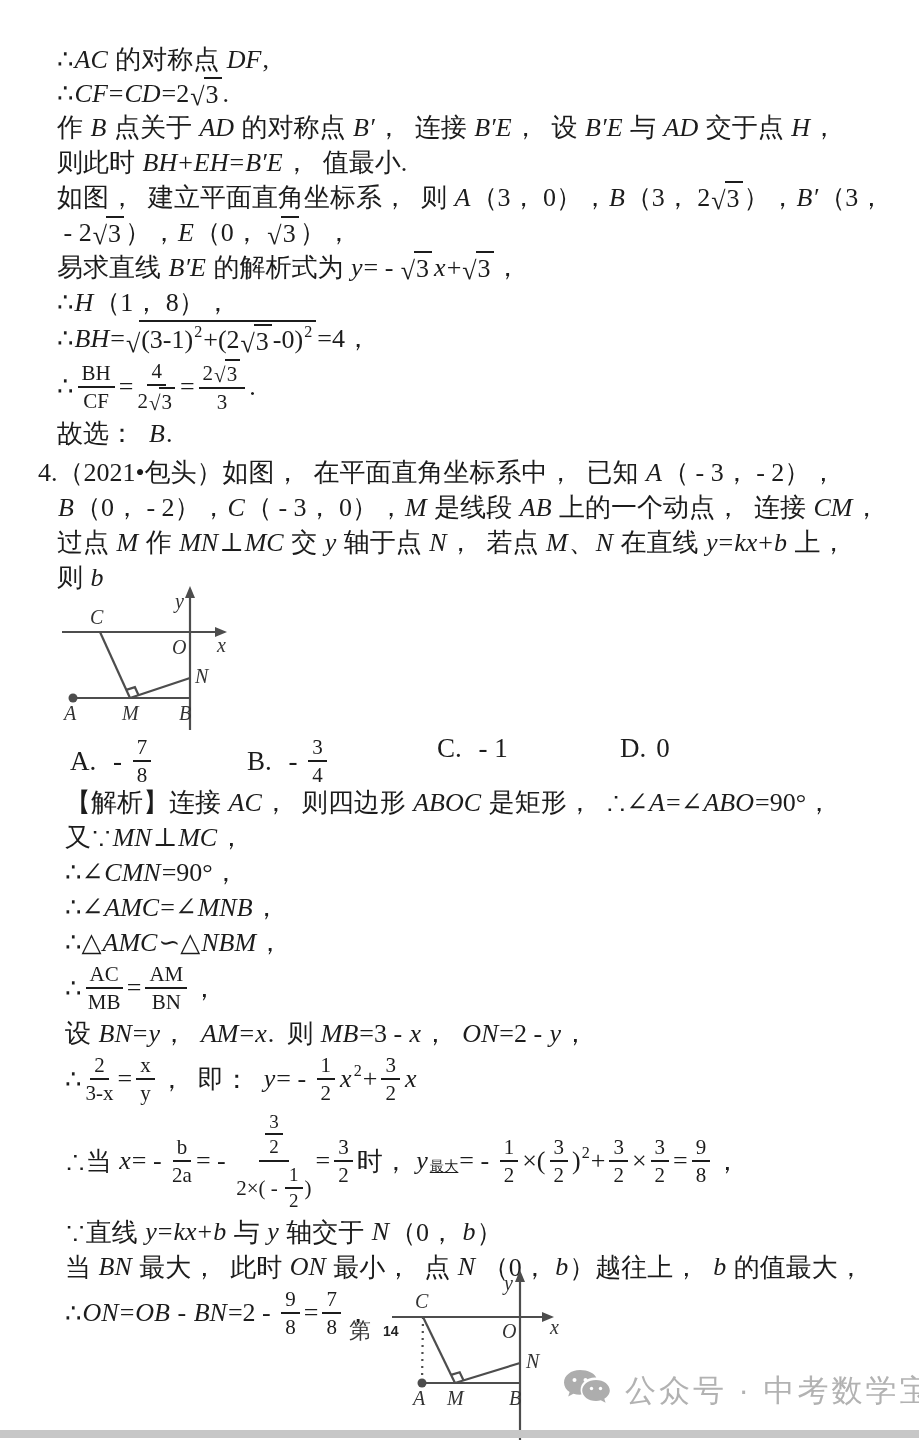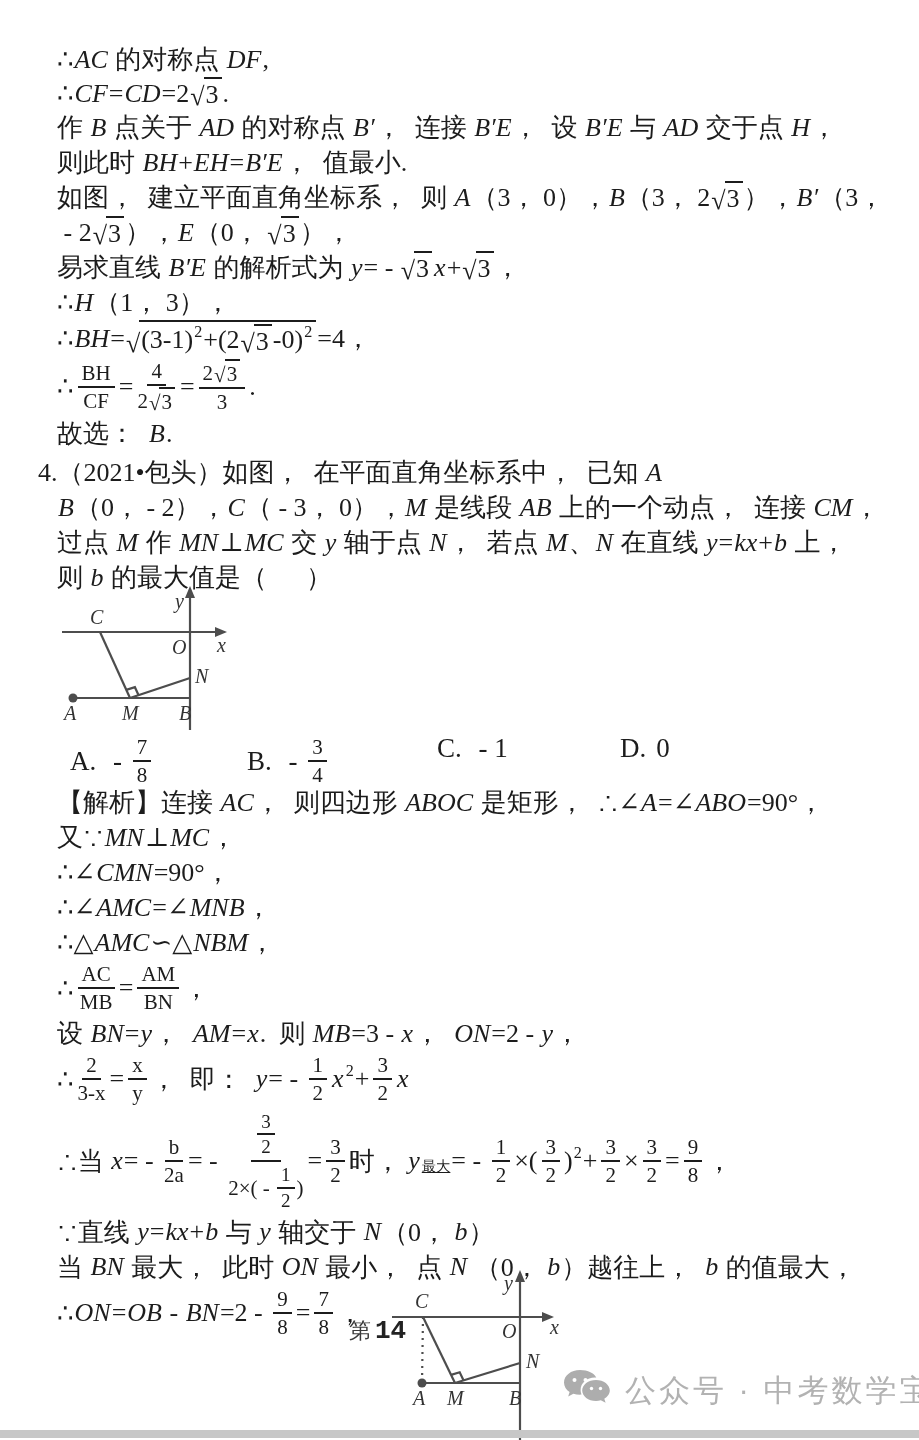--- a/index.html
+++ b/index.html
@@ -46,53 +46,53 @@
   .option { position:absolute; display:flex; align-items:center; font-size:27px; }
   .option .opt-label { margin-right:10px; white-space:pre; }
 
   
   svg text { font-family:"Liberation Serif","DejaVu Serif",serif; }
   .dlabel { font-style:italic; font-size:20px; fill:#333; }
 
   
   #page-num { position:absolute; left:349px; top:1316px; font-size:22px; color:#3a3a3a;
               display:flex; align-items:center; }
-  #page-num .num { font-family:Liberation Mono, monospace;
-                   font-size:26px; margin-left:4px; font-weight:bold; color:#222; }
+  #page-num .num { font-family:Liberation Sans, sans-serif;
+                   font-size:14px; margin-left:12px; font-weight:bold; color:#222; }
   #watermark { position:absolute; left:563px; top:1368px; display:flex; align-items:center; }
   #watermark .wm-text {
     font-family:"Liberation Sans","DejaVu Sans",sans-serif;
     font-size:31px; color:#b2b2b2; letter-spacing:3px; margin-left:10px; white-space:nowrap;
   }
   #bottom-bar { position:absolute; left:0; top:1430px; width:919px; height:8px; background:#c7c7c7; }
 </style>
 </head>
 <body>
 
 <div id="page" data-name="document-page">
 
   <div class="abs lines" style="left:57px; top:42px;" data-name="solution3-block">
       <div class="line" data-name="text-line"><span class="t">∴</span><span class="vi" data-name="math-variable">AC</span><span class="t"> 的对称点 </span><span class="vi" data-name="math-variable">DF</span><span class="t">,</span></div>
       <div class="line" data-name="text-line"><span class="t">∴</span><span class="vi" data-name="math-variable">CF</span><span class="t">=</span><span class="vi" data-name="math-variable">CD</span><span class="t">=2</span><span class="sqrt" data-name="square-root"><span class="rsign" data-name="radical-sign">√</span><span class="rbody"><span class="t">3</span></span></span><span class="t">.</span></div>
       <div class="line" data-name="text-line"><span class="t">作 </span><span class="vi" data-name="math-variable">B</span><span class="t"> 点关于 </span><span class="vi" data-name="math-variable">AD</span><span class="t"> 的对称点 </span><span class="vi" data-name="math-variable">B′</span><span class="t">，  连接 </span><span class="vi" data-name="math-variable">B′E</span><span class="t">，  设 </span><span class="vi" data-name="math-variable">B′E</span><span class="t"> 与 </span><span class="vi" data-name="math-variable">AD</span><span class="t"> 交于点 </span><span class="vi" data-name="math-variable">H</span><span class="t">，</span></div>
       <div class="line" data-name="text-line"><span class="t">则此时 </span><span class="vi" data-name="math-variable">BH</span><span class="t">+</span><span class="vi" data-name="math-variable">EH</span><span class="t">=</span><span class="vi" data-name="math-variable">B′E</span><span class="t">，  值最小.</span></div>
       <div class="line" data-name="text-line"><span class="t">如图，  建立平面直角坐标系，  则 </span><span class="vi" data-name="math-variable">A</span><span class="t">（3， 0），</span><span class="vi" data-name="math-variable">B</span><span class="t">（3， 2</span><span class="sqrt" data-name="square-root"><span class="rsign" data-name="radical-sign">√</span><span class="rbody"><span class="t">3</span></span></span><span class="t">），</span><span class="vi" data-name="math-variable">B′</span><span class="t">（3，</span></div>
       <div class="line" data-name="text-line"><span class="t"> - 2</span><span class="sqrt" data-name="square-root"><span class="rsign" data-name="radical-sign">√</span><span class="rbody"><span class="t">3</span></span></span><span class="t">），</span><span class="vi" data-name="math-variable">E</span><span class="t">（0， </span><span class="sqrt" data-name="square-root"><span class="rsign" data-name="radical-sign">√</span><span class="rbody"><span class="t">3</span></span></span><span class="t">），</span></div>
       <div class="line" data-name="text-line"><span class="t">易求直线 </span><span class="vi" data-name="math-variable">B′E</span><span class="t"> 的解析式为 </span><span class="vi" data-name="math-variable">y</span><span class="t">= - </span><span class="sqrt" data-name="square-root"><span class="rsign" data-name="radical-sign">√</span><span class="rbody"><span class="t">3</span></span></span><span class="vi" data-name="math-variable">x</span><span class="t">+</span><span class="sqrt" data-name="square-root"><span class="rsign" data-name="radical-sign">√</span><span class="rbody"><span class="t">3</span></span></span><span class="t">，</span></div>
-      <div class="line" data-name="text-line"><span class="t">∴</span><span class="vi" data-name="math-variable">H</span><span class="t">（1， 3），</span></div>
+      <div class="line" data-name="text-line"><span class="t">∴</span><span class="vi" data-name="math-variable">H</span><span class="t">（1， 8），</span></div>
       <div class="line" data-name="text-line"><span class="t">∴</span><span class="vi" data-name="math-variable">BH</span><span class="t">=</span><span class="sqrt" data-name="square-root"><span class="rsign" data-name="radical-sign">√</span><span class="rbody"><span class="t">(3-1)</span><span class="sup" data-name="superscript">2</span><span class="t">+(2</span><span class="sqrt" data-name="square-root"><span class="rsign" data-name="radical-sign">√</span><span class="rbody"><span class="t">3</span></span></span><span class="t">-0)</span><span class="sup" data-name="superscript">2</span></span></span><span class="t">=4，</span></div>
       <div class="line" data-name="text-line"><span class="t">∴</span><span class="frac" data-name="fraction"><span class="num"><span class="t">BH</span></span><span class="den"><span class="t">CF</span></span></span><span class="t">=</span><span class="frac" data-name="fraction"><span class="num"><span class="t">4</span></span><span class="den"><span class="t">2</span><span class="sqrt" data-name="square-root"><span class="rsign" data-name="radical-sign">√</span><span class="rbody"><span class="t">3</span></span></span></span></span><span class="t">=</span><span class="frac" data-name="fraction"><span class="num"><span class="t">2</span><span class="sqrt" data-name="square-root"><span class="rsign" data-name="radical-sign">√</span><span class="rbody"><span class="t">3</span></span></span></span><span class="den"><span class="t">3</span></span></span><span class="t">.</span></div>
       <div class="line" data-name="text-line"><span class="t">故选：  </span><span class="vi" data-name="math-variable">B</span><span class="t">.</span></div>
     </div>
 
   <div class="abs lines" style="left:38px; top:455px;" data-name="problem4-statement">
-      <div class="line" data-name="text-line"><span class="t">4.（2021•包头）如图，  在平面直角坐标系中，  已知 </span><span class="vi" data-name="math-variable">A</span></div>
+      <div class="line" data-name="text-line"><span class="t">4.（2021•包头）如图，  在平面直角坐标系中，  已知 </span><span class="vi" data-name="math-variable">A</span><span class="t">（ - 3， - 2），</span></div>
       <div class="line" data-name="text-line"><span class="vi" data-name="math-variable">B</span><span class="t">（0， - 2），</span><span class="vi" data-name="math-variable">C</span><span class="t">（ - 3， 0），</span><span class="vi" data-name="math-variable">M</span><span class="t"> 是线段 </span><span class="vi" data-name="math-variable">AB</span><span class="t"> 上的一个动点，  连接 </span><span class="vi" data-name="math-variable">CM</span><span class="t">，</span></div>
       <div class="line" data-name="text-line"><span class="t">过点 </span><span class="vi" data-name="math-variable">M</span><span class="t"> 作 </span><span class="vi" data-name="math-variable">MN</span><span class="t">⊥</span><span class="vi" data-name="math-variable">MC</span><span class="t"> 交 </span><span class="vi" data-name="math-variable">y</span><span class="t"> 轴于点 </span><span class="vi" data-name="math-variable">N</span><span class="t">，  若点 </span><span class="vi" data-name="math-variable">M</span><span class="t">、</span><span class="vi" data-name="math-variable">N</span><span class="t"> 在直线 </span><span class="vi" data-name="math-variable">y</span><span class="t">=</span><span class="vi" data-name="math-variable">kx</span><span class="t">+</span><span class="vi" data-name="math-variable">b</span><span class="t"> 上，</span></div>
-      <div class="line" data-name="text-line"><span class="t">则 </span><span class="vi" data-name="math-variable">b</span><span class="t"> 的最大值是（      ）</span></div>
+      <div class="line" data-name="text-line"><span class="t">则 </span><span class="vi" data-name="math-variable">b</span></div>
     </div>
   <style>
     [data-name="problem4-statement"] .line { padding-left:19px; }
     [data-name="problem4-statement"] .line:first-child { padding-left:0; }
   </style>
 
   <svg class="abs" style="left:28px; top:582px;" width="230" height="148" viewBox="0 0 230 148" data-name="coordinate-diagram-1">
     <g stroke="#4d4d4d" stroke-width="2.2" fill="none">
       <line x1="162" y1="10" x2="162" y2="148" data-name="y-axis"></line>
       <line x1="34" y1="50" x2="193" y2="50" data-name="x-axis"></line>
@@ -138,21 +138,21 @@
       <div class="option" data-name="option-c" style="left: 437px;">
         <span class="opt-label" data-name="option-label">C.</span>
         <span class="t"> - 1</span>
       </div>
       <div class="option" data-name="option-d" style="left: 620px;">
         <span class="opt-label" data-name="option-label">D.</span>
         <span class="t">0</span>
       </div>
     </div>
 
-  <div class="abs lines" style="left:57px; top:785px;" data-name="analysis-block">
+  <div class="abs lines" style="left:65px; top:785px;" data-name="analysis-block">
       <div class="line" data-name="text-line"><span class="t">【解析】连接 </span><span class="vi" data-name="math-variable">AC</span><span class="t">，  则四边形 </span><span class="vi" data-name="math-variable">ABOC</span><span class="t"> 是矩形，  ∴∠</span><span class="vi" data-name="math-variable">A</span><span class="t">=∠</span><span class="vi" data-name="math-variable">ABO</span><span class="t">=90°，</span></div>
       <div class="line" data-name="text-line"><span class="t">又∵</span><span class="vi" data-name="math-variable">MN</span><span class="t">⊥</span><span class="vi" data-name="math-variable">MC</span><span class="t">，</span></div>
       <div class="line" data-name="text-line"><span class="t">∴∠</span><span class="vi" data-name="math-variable">CMN</span><span class="t">=90°，</span></div>
       <div class="line" data-name="text-line"><span class="t">∴∠</span><span class="vi" data-name="math-variable">AMC</span><span class="t">=∠</span><span class="vi" data-name="math-variable">MNB</span><span class="t">，</span></div>
       <div class="line" data-name="text-line"><span class="t">∴△</span><span class="vi" data-name="math-variable">AMC</span><span class="t">∽△</span><span class="vi" data-name="math-variable">NBM</span><span class="t">，</span></div>
       <div class="line" data-name="text-line"><span class="t">∴</span><span class="frac" data-name="fraction"><span class="num"><span class="t">AC</span></span><span class="den"><span class="t">MB</span></span></span><span class="t">=</span><span class="frac" data-name="fraction"><span class="num"><span class="t">AM</span></span><span class="den"><span class="t">BN</span></span></span><span class="t">，</span></div>
       <div class="line" data-name="text-line"><span class="t">设 </span><span class="vi" data-name="math-variable">BN</span><span class="t">=</span><span class="vi" data-name="math-variable">y</span><span class="t">，  </span><span class="vi" data-name="math-variable">AM</span><span class="t">=</span><span class="vi" data-name="math-variable">x</span><span class="t">.  则 </span><span class="vi" data-name="math-variable">MB</span><span class="t">=3 - </span><span class="vi" data-name="math-variable">x</span><span class="t">，  </span><span class="vi" data-name="math-variable">ON</span><span class="t">=2 - </span><span class="vi" data-name="math-variable">y</span><span class="t">，</span></div>
       <div class="line" data-name="text-line"><span class="t">∴</span><span class="frac" data-name="fraction"><span class="num"><span class="t">2</span></span><span class="den"><span class="t">3-x</span></span></span><span class="t">=</span><span class="frac" data-name="fraction"><span class="num"><span class="t">x</span></span><span class="den"><span class="t">y</span></span></span><span class="t">，  即：  </span><span class="vi" data-name="math-variable">y</span><span class="t">= - </span><span class="frac" data-name="fraction"><span class="num"><span class="t">1</span></span><span class="den"><span class="t">2</span></span></span><span class="vi" data-name="math-variable">x</span><span class="sup" data-name="superscript">2</span><span class="t">+</span><span class="frac" data-name="fraction"><span class="num"><span class="t">3</span></span><span class="den"><span class="t">2</span></span></span><span class="vi" data-name="math-variable">x</span></div>
       <div class="line" data-name="text-line"><span class="t">∴当 </span><span class="vi" data-name="math-variable">x</span><span class="t">= - </span><span class="frac" data-name="fraction"><span class="num"><span class="t">b</span></span><span class="den"><span class="t">2a</span></span></span><span class="t">= - </span><span class="frac" data-name="fraction"><span class="num"><span class="frac" data-name="fraction"><span class="num"><span class="t">3</span></span><span class="den"><span class="t">2</span></span></span></span><span class="den"><span class="t">2×( - </span><span class="frac" data-name="fraction"><span class="num"><span class="t">1</span></span><span class="den"><span class="t">2</span></span></span><span class="t">)</span></span></span><span class="t">=</span><span class="frac" data-name="fraction"><span class="num"><span class="t">3</span></span><span class="den"><span class="t">2</span></span></span><span class="t">时， </span><span class="vi" data-name="math-variable">y</span><span class="ssub" data-name="subscript">最大</span><span class="t">= - </span><span class="frac" data-name="fraction"><span class="num"><span class="t">1</span></span><span class="den"><span class="t">2</span></span></span><span class="t">×(</span><span class="frac" data-name="fraction"><span class="num"><span class="t">3</span></span><span class="den"><span class="t">2</span></span></span><span class="t">)</span><span class="sup" data-name="superscript">2</span><span class="t">+</span><span class="frac" data-name="fraction"><span class="num"><span class="t">3</span></span><span class="den"><span class="t">2</span></span></span><span class="t">×</span><span class="frac" data-name="fraction"><span class="num"><span class="t">3</span></span><span class="den"><span class="t">2</span></span></span><span class="t">=</span><span class="frac" data-name="fraction"><span class="num"><span class="t">9</span></span><span class="den"><span class="t">8</span></span></span><span class="t">，</span></div>
       <div class="line" data-name="text-line"><span class="t">∵直线 </span><span class="vi" data-name="math-variable">y</span><span class="t">=</span><span class="vi" data-name="math-variable">kx</span><span class="t">+</span><span class="vi" data-name="math-variable">b</span><span class="t"> 与 </span><span class="vi" data-name="math-variable">y</span><span class="t"> 轴交于 </span><span class="vi" data-name="math-variable">N</span><span class="t">（0， </span><span class="vi" data-name="math-variable">b</span><span class="t">）</span></div>

